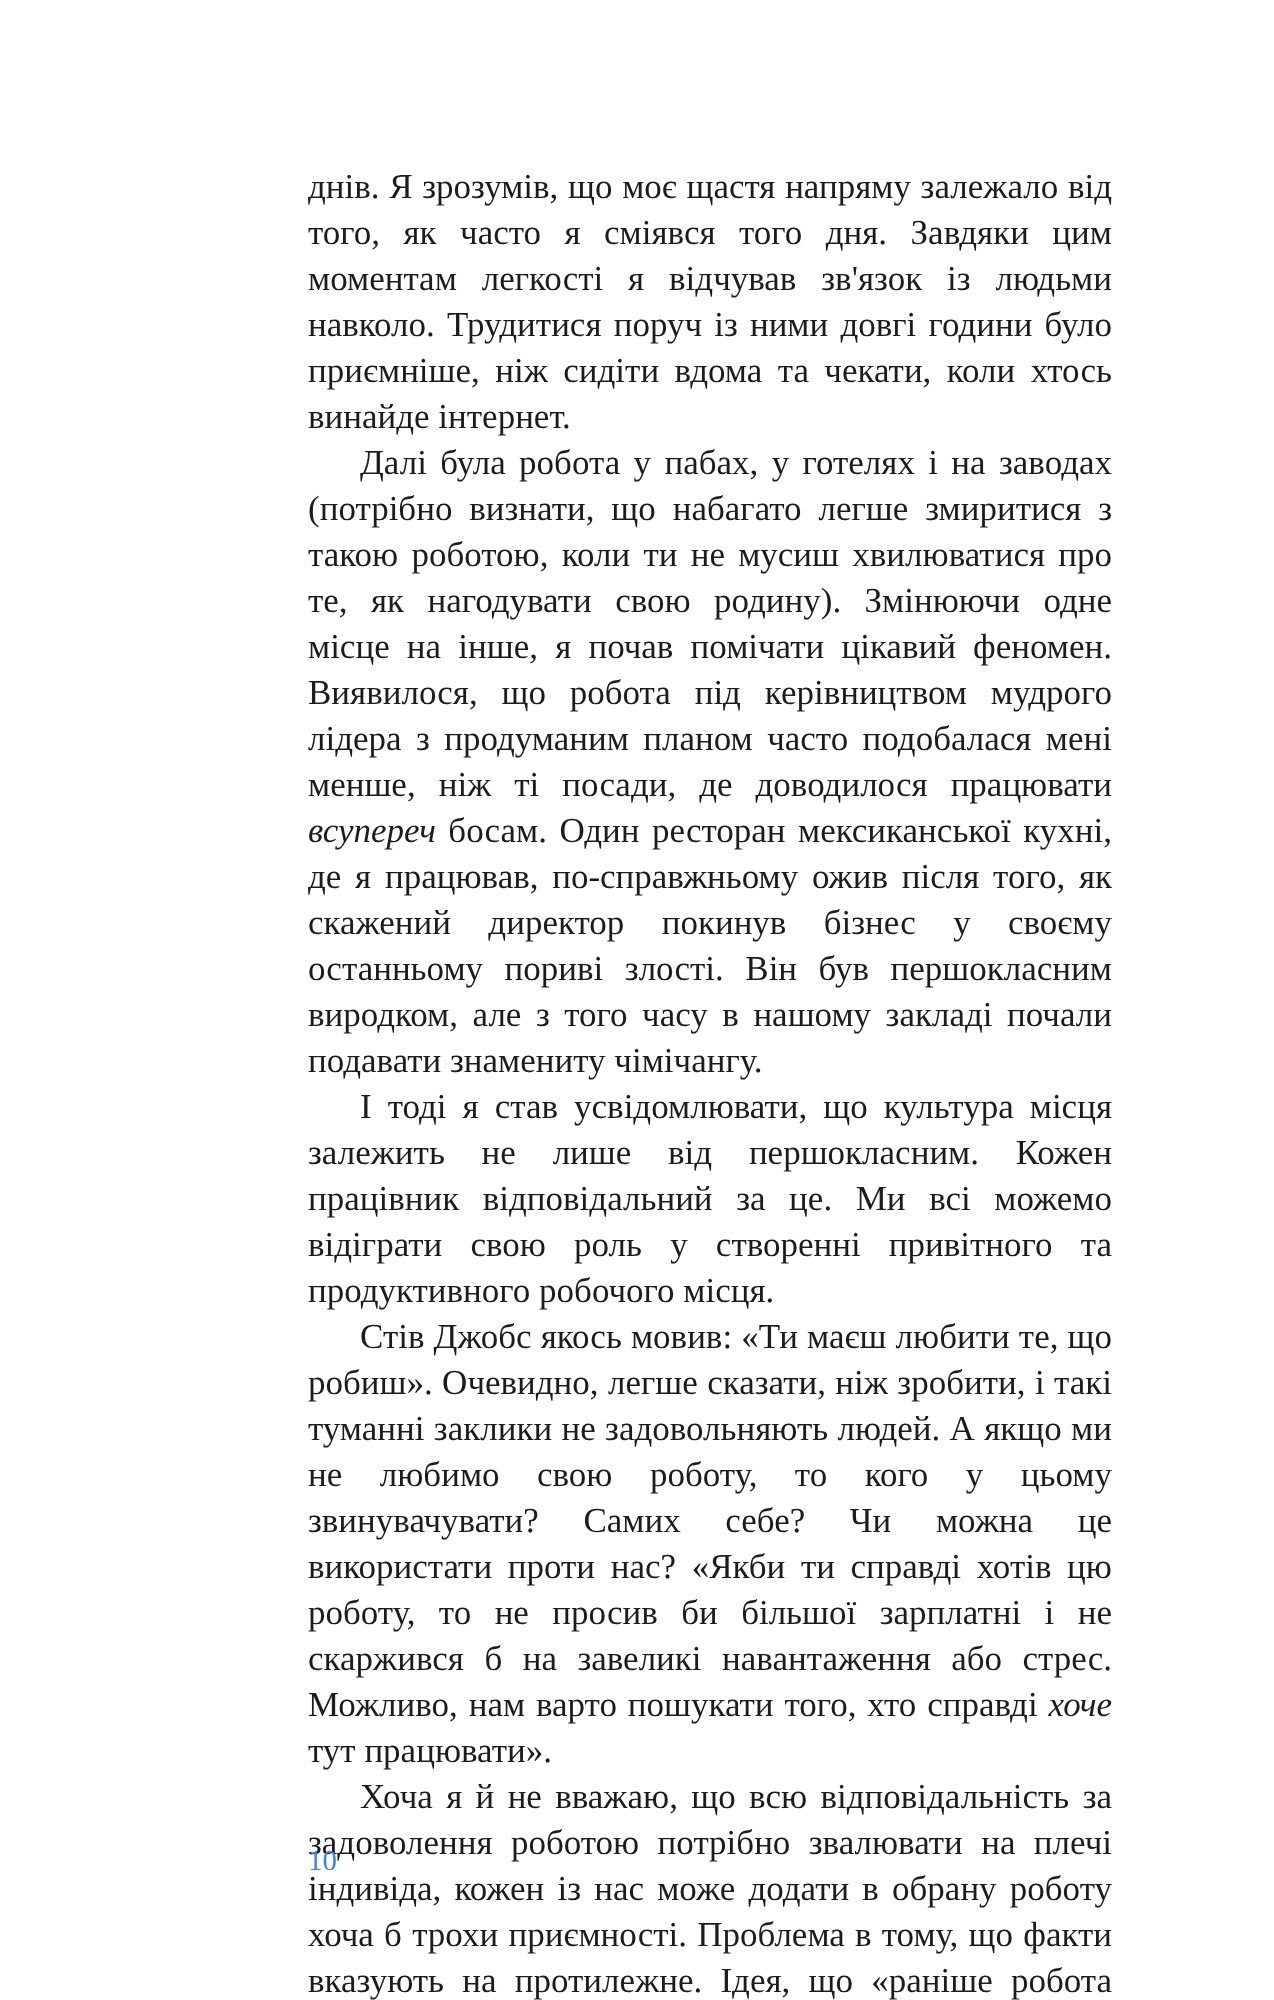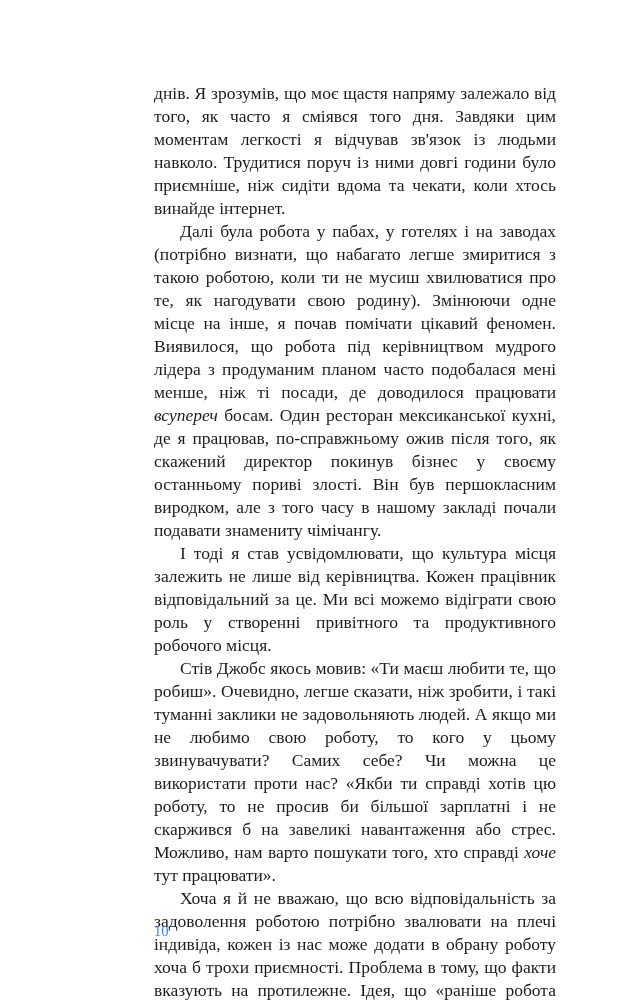--- a/index.html
+++ b/index.html
@@ -44,18 +44,18 @@
     line-height: 18px;
   }
 </style>
 </head>
 <body>
 
 <div class="page">
   <div class="text-block">
       <p><span>днів. Я зрозумів, що моє щастя напряму залежало від того, як часто я сміявся того дня. Завдяки цим моментам легкості я відчував зв'язок із людьми навколо. Трудитися поруч із ними довгі години було приємніше, ніж сидіти вдома та чекати, коли хтось винайде інтернет.</span></p>
       <p class="indent"><span>Далі була робота у пабах, у готелях і на заводах (потрібно визнати, що набагато легше змиритися з такою роботою, коли ти не мусиш хвилюватися про те, як нагодувати свою родину). Змінюючи одне місце на інше, я почав помічати цікавий феномен. Виявилося, що робота під керівництвом мудрого лідера з продуманим планом часто подобалася мені менше, ніж ті посади, де доводилося працювати </span><em>всупереч</em><span> босам. Один ресторан мексиканської кухні, де я працював, по-справжньому ожив після того, як скажений директор покинув бізнес у своєму останньому пориві злості. Він був першокласним виродком, але з того часу в нашому закладі почали подавати знамениту чімічангу.</span></p>
-      <p class="indent"><span>І тоді я став усвідомлювати, що культура місця залежить не лише від керівництва. Кожен працівник відповідальний за це. Ми всі можемо відіграти свою роль у створенні привітного та продуктивного робочого місця.</span></p>
+      <p class="indent"><span>І тоді я став усвідомлювати, що культура місця залежить не лише від першокласним. Кожен працівник відповідальний за це. Ми всі можемо відіграти свою роль у створенні привітного та продуктивного робочого місця.</span></p>
       <p class="indent"><span>Стів Джобс якось мовив: «Ти маєш любити те, що робиш». Очевидно, легше сказати, ніж зробити, і такі туманні заклики не задовольняють людей. А якщо ми не любимо свою роботу, то кого у цьому звинувачувати? Самих себе? Чи можна це використати проти нас? «Якби ти справді хотів цю роботу, то не просив би більшої зарплатні і не скаржився б на завеликі навантаження або стрес. Можливо, нам варто пошукати того, хто справді </span><em>хоче</em><span> тут працювати».</span></p>
       <p class="indent"><span>Хоча я й не вважаю, що всю відповідальність за задоволення роботою потрібно звалювати на плечі індивіда, кожен із нас може додати в обрану роботу хоча б трохи приємності. Проблема в тому, що факти вказують на протилежне. Ідея, що «раніше робота була набагато цікавішою, ніж тепер» має реальне підґрунтя. Всесвітнє опитування робочої сили, проведене Інститутом Ґеллапа, довело, що лише 13 відсотків</span></p>
     </div>
   <div class="page-number">10</div>
 </div>
 
 </body></html>

